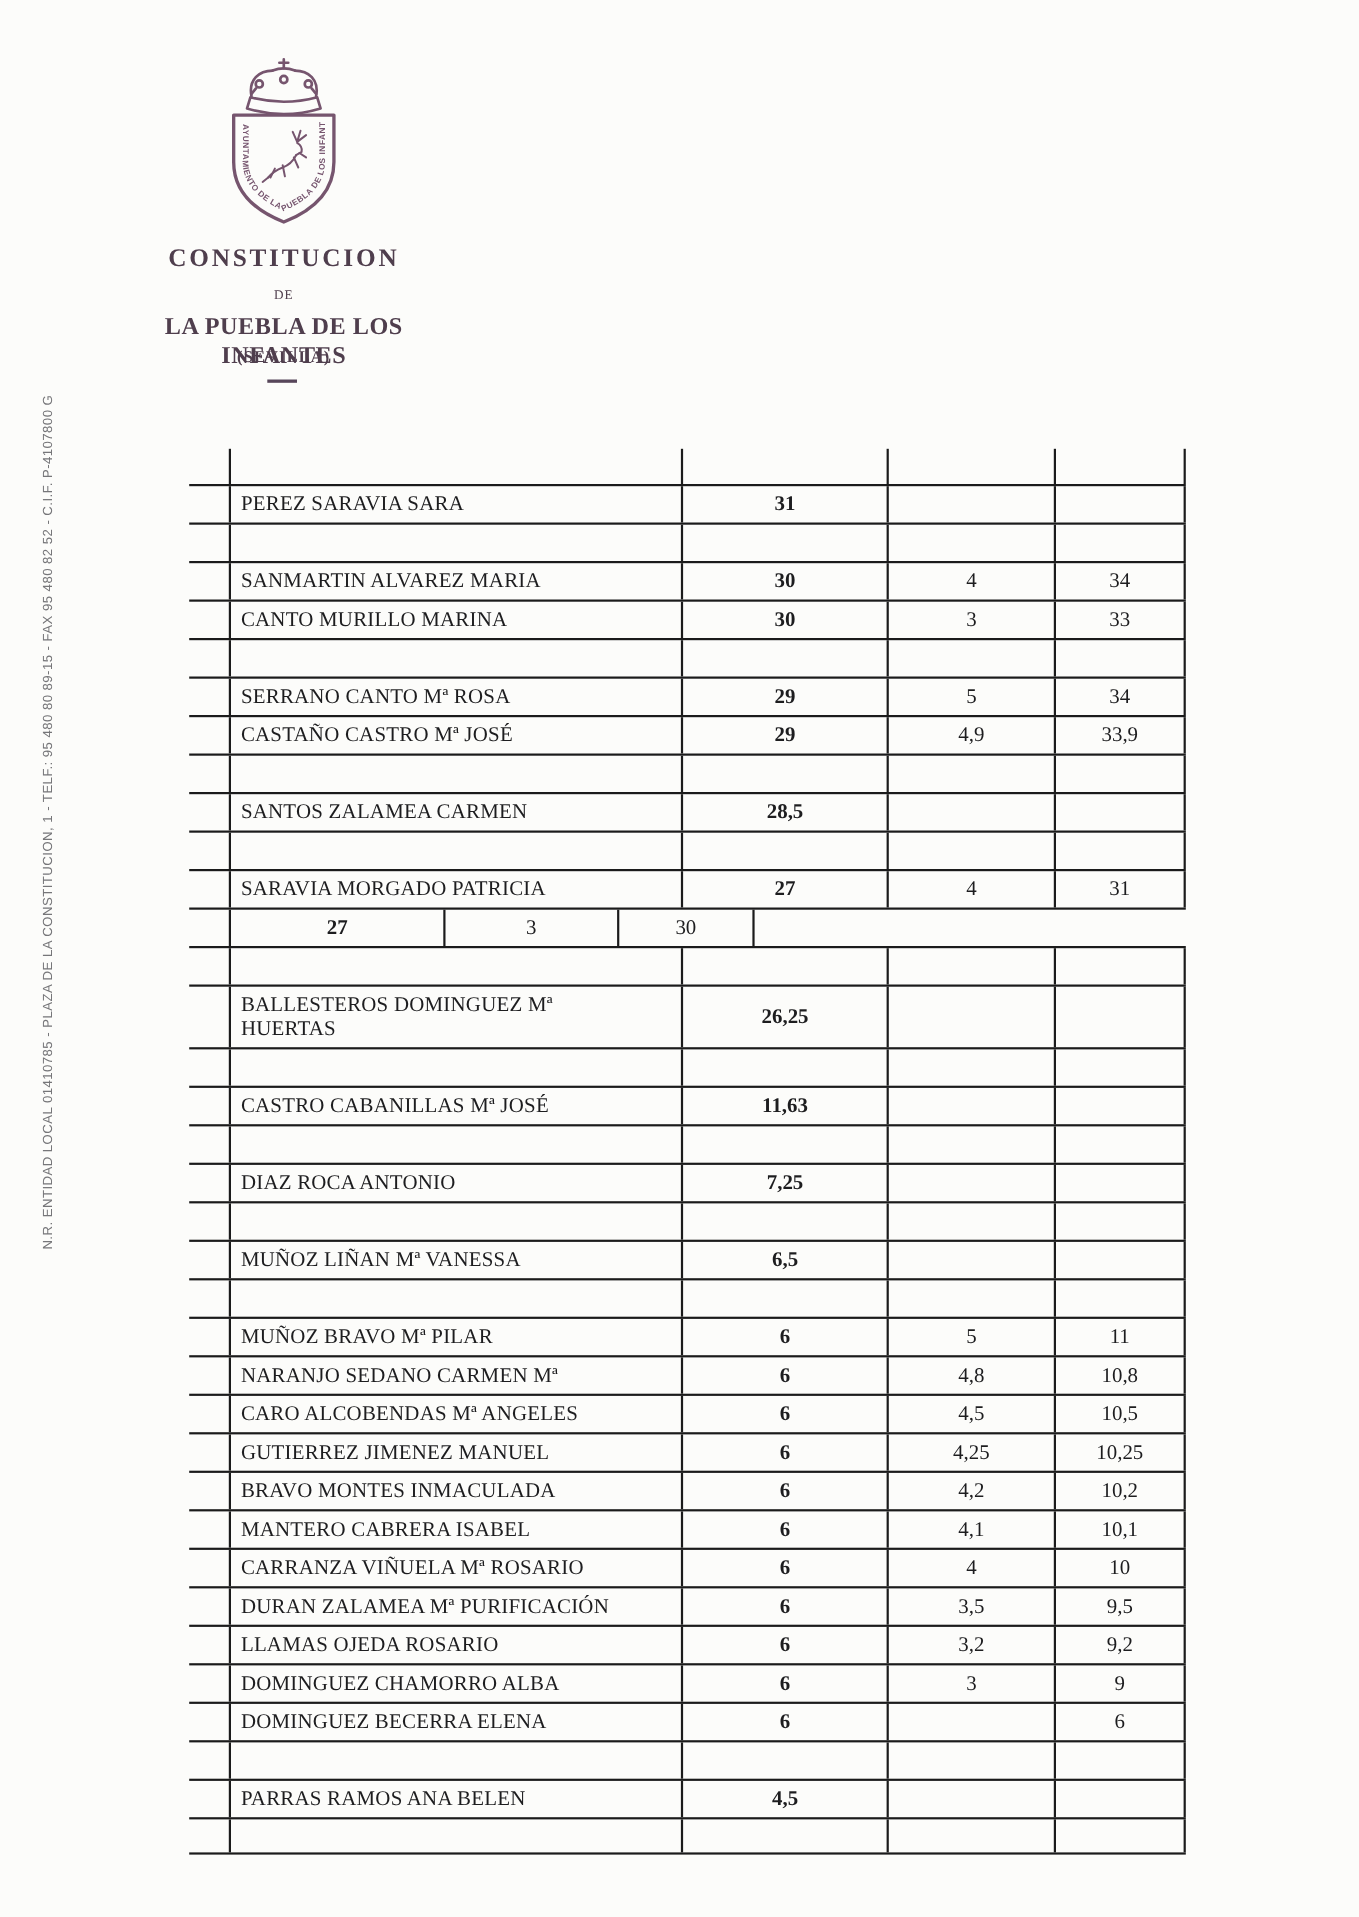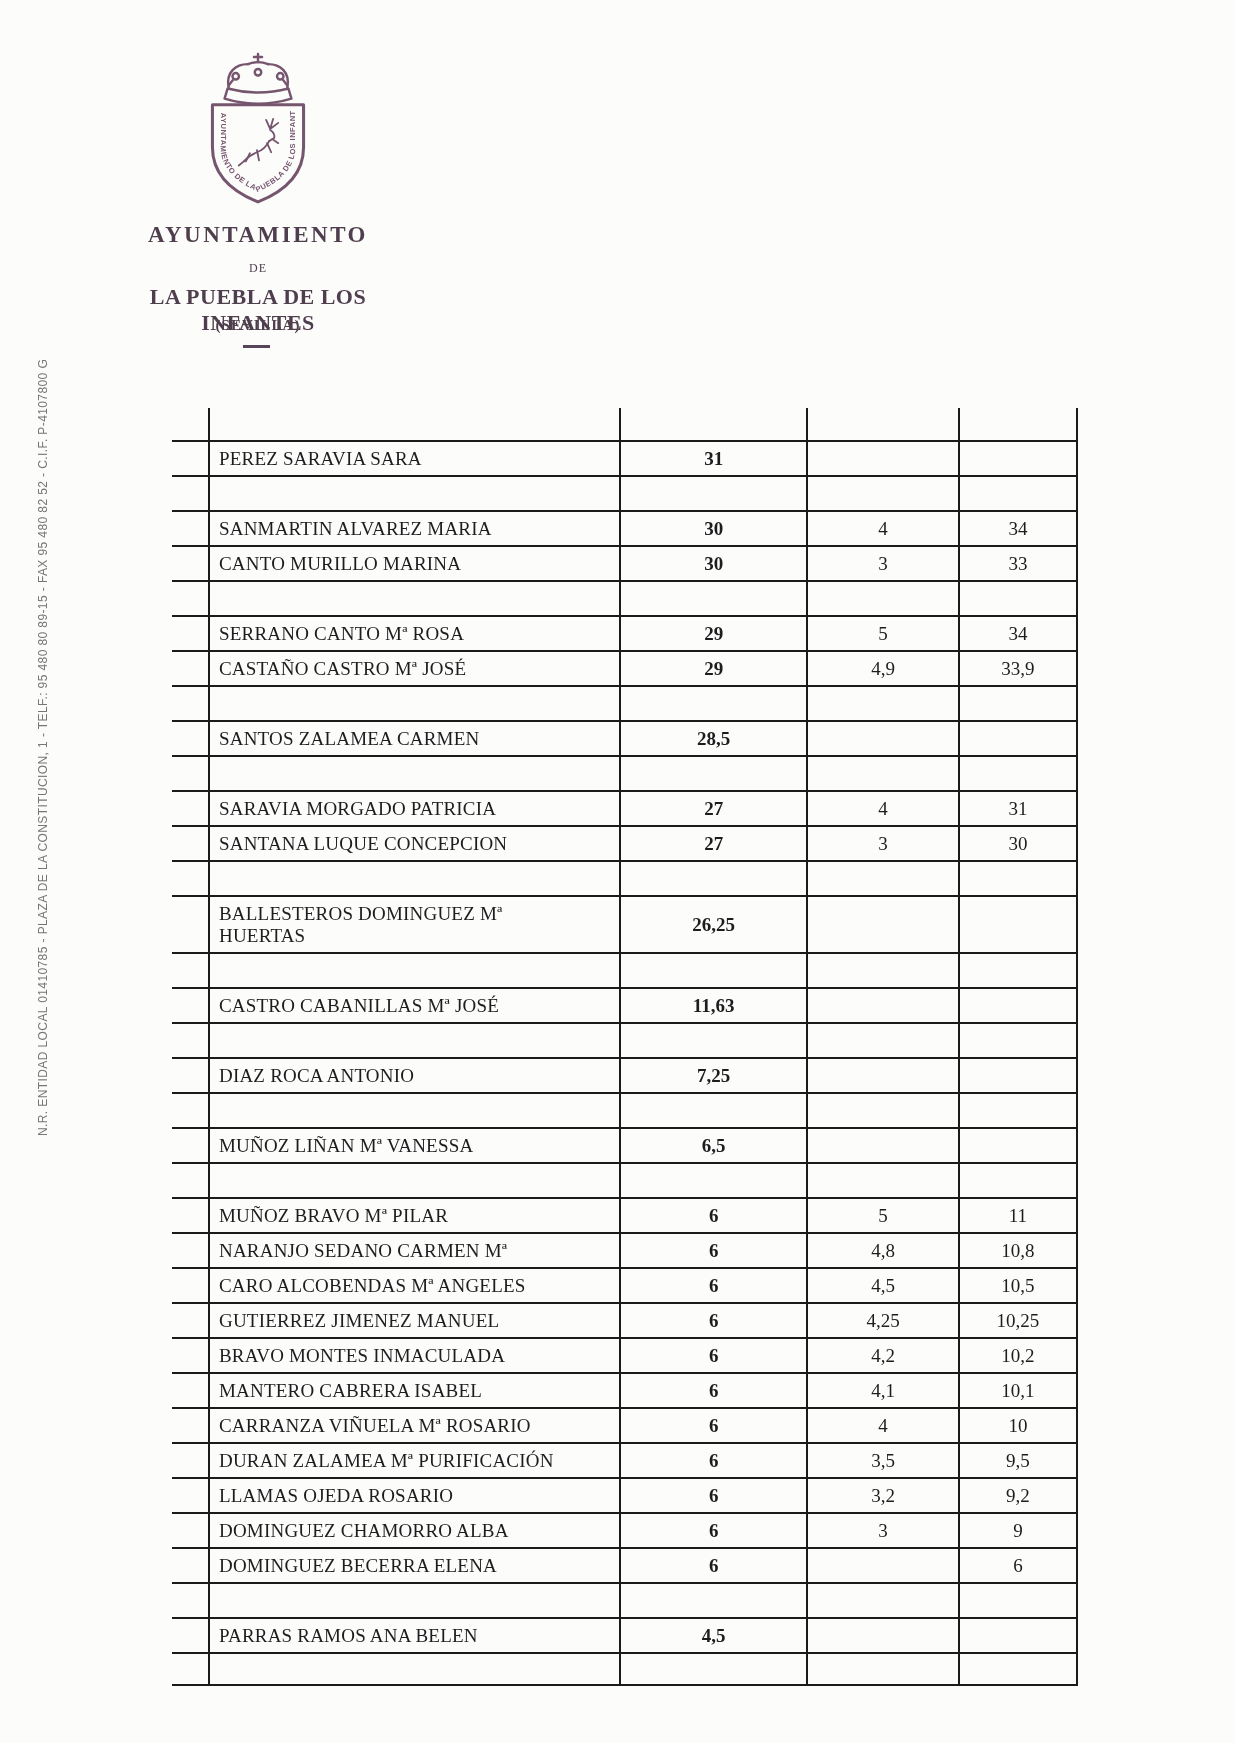--- a/index.html
+++ b/index.html
@@ -82,21 +82,21 @@
     </g>
 
     <defs>
       <path id="ring" d="M33,58 L33,93 Q33,122 70,138 Q107,122 107,93 L107,58"></path>
     </defs>
     <text font-family="Liberation Sans, sans-serif" font-size="7.4" font-weight="bold" fill="#6b4763" letter-spacing="0.5">
       <textPath href="#ring" startOffset="2">AYUNTAMIENTO DE LA PUEBLA DE LOS INFANTES</textPath>
     </text>
   </svg>
 
-  <div class="lh-line lh-org">AYUNTAMIENTO</div>
+  <div class="lh-line lh-org">CONSTITUCION</div>
   <div class="lh-line lh-de">DE</div>
   <div class="lh-line lh-loc">LA PUEBLA DE LOS INFANTES</div>
   <div class="lh-line lh-prov">(SEVILLA)</div>
   <div class="lh-dash"></div>
 
   <div class="doc-table">
       <div class="trow r-open">
         <div class="c-name"></div>
         <div class="c-v1"></div>
         <div class="c-v2"></div>
@@ -162,21 +162,20 @@
         <div class="c-v2"></div>
         <div class="c-v3"></div>
       </div>
       <div class="trow r-data">
         <div class="c-name">SARAVIA MORGADO PATRICIA</div>
         <div class="c-v1">27</div>
         <div class="c-v2">4</div>
         <div class="c-v3">31</div>
       </div>
       <div class="trow r-data">
-        <div class="c-name">SANTANA LUQUE CONCEPCION</div>
         <div class="c-v1">27</div>
         <div class="c-v2">3</div>
         <div class="c-v3">30</div>
       </div>
       <div class="trow r-empty">
         <div class="c-name"></div>
         <div class="c-v1"></div>
         <div class="c-v2"></div>
         <div class="c-v3"></div>
       </div>

